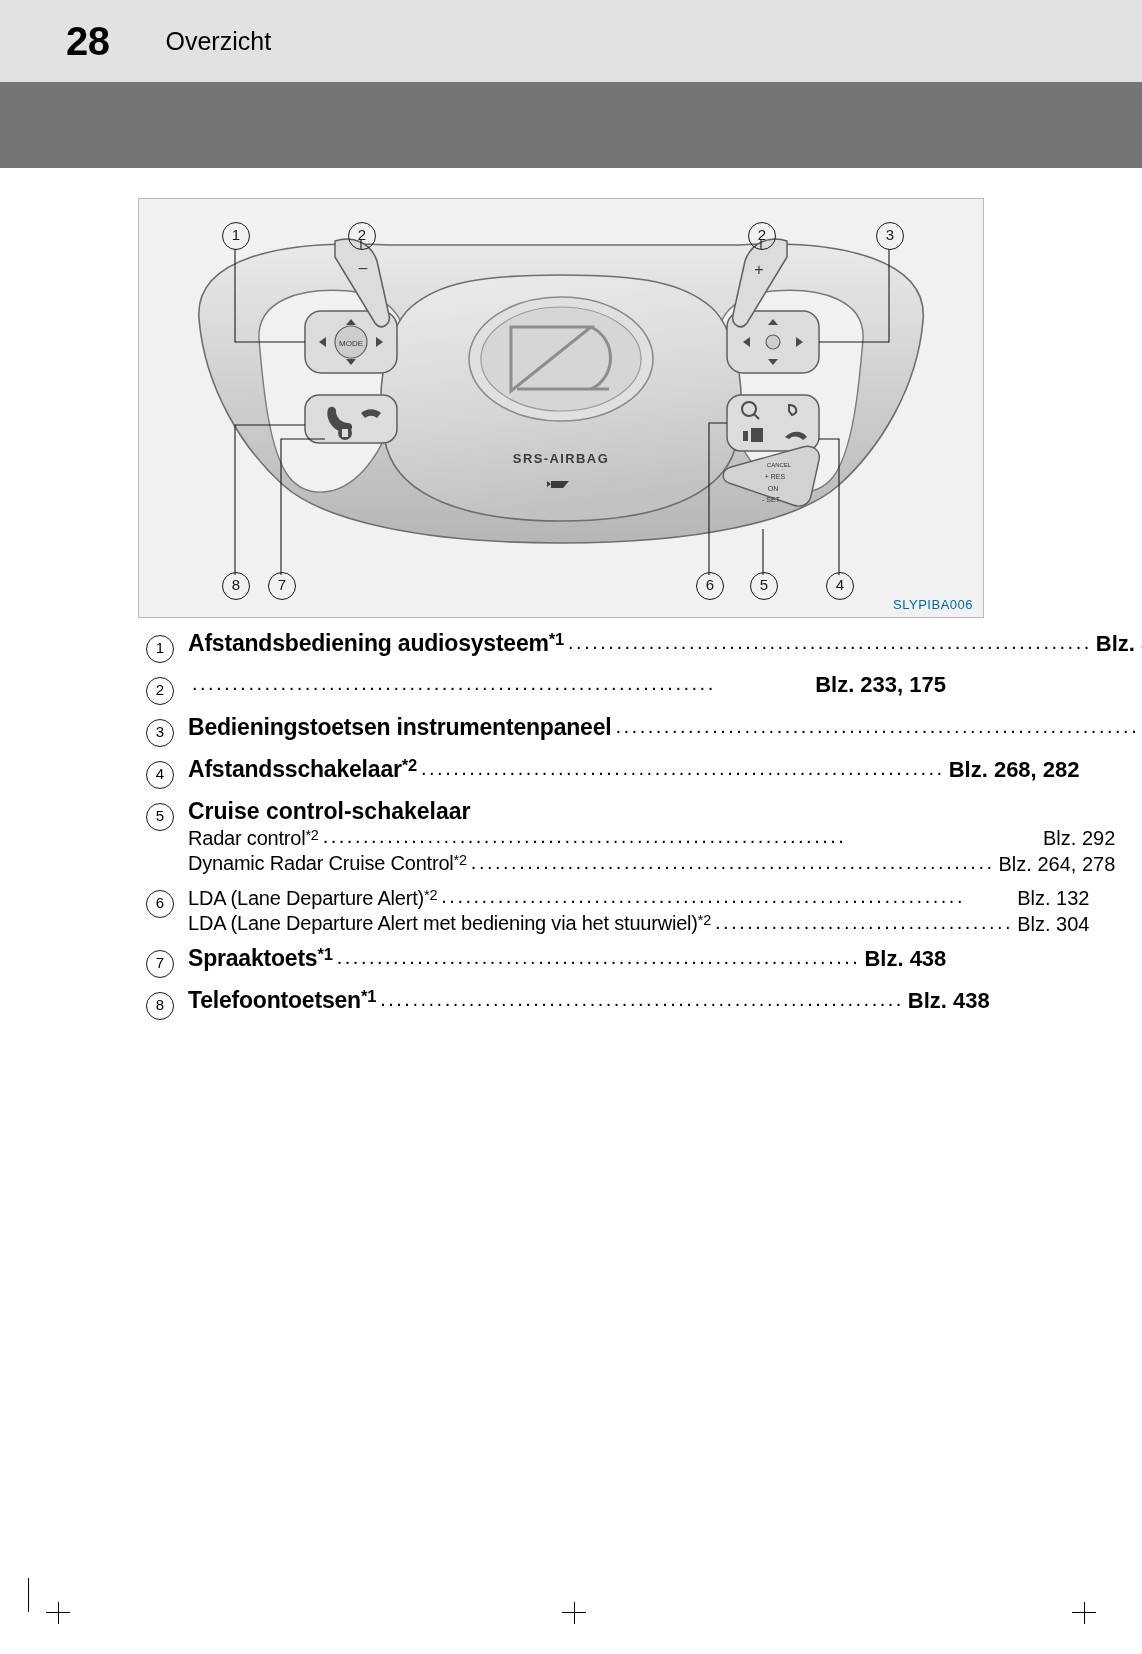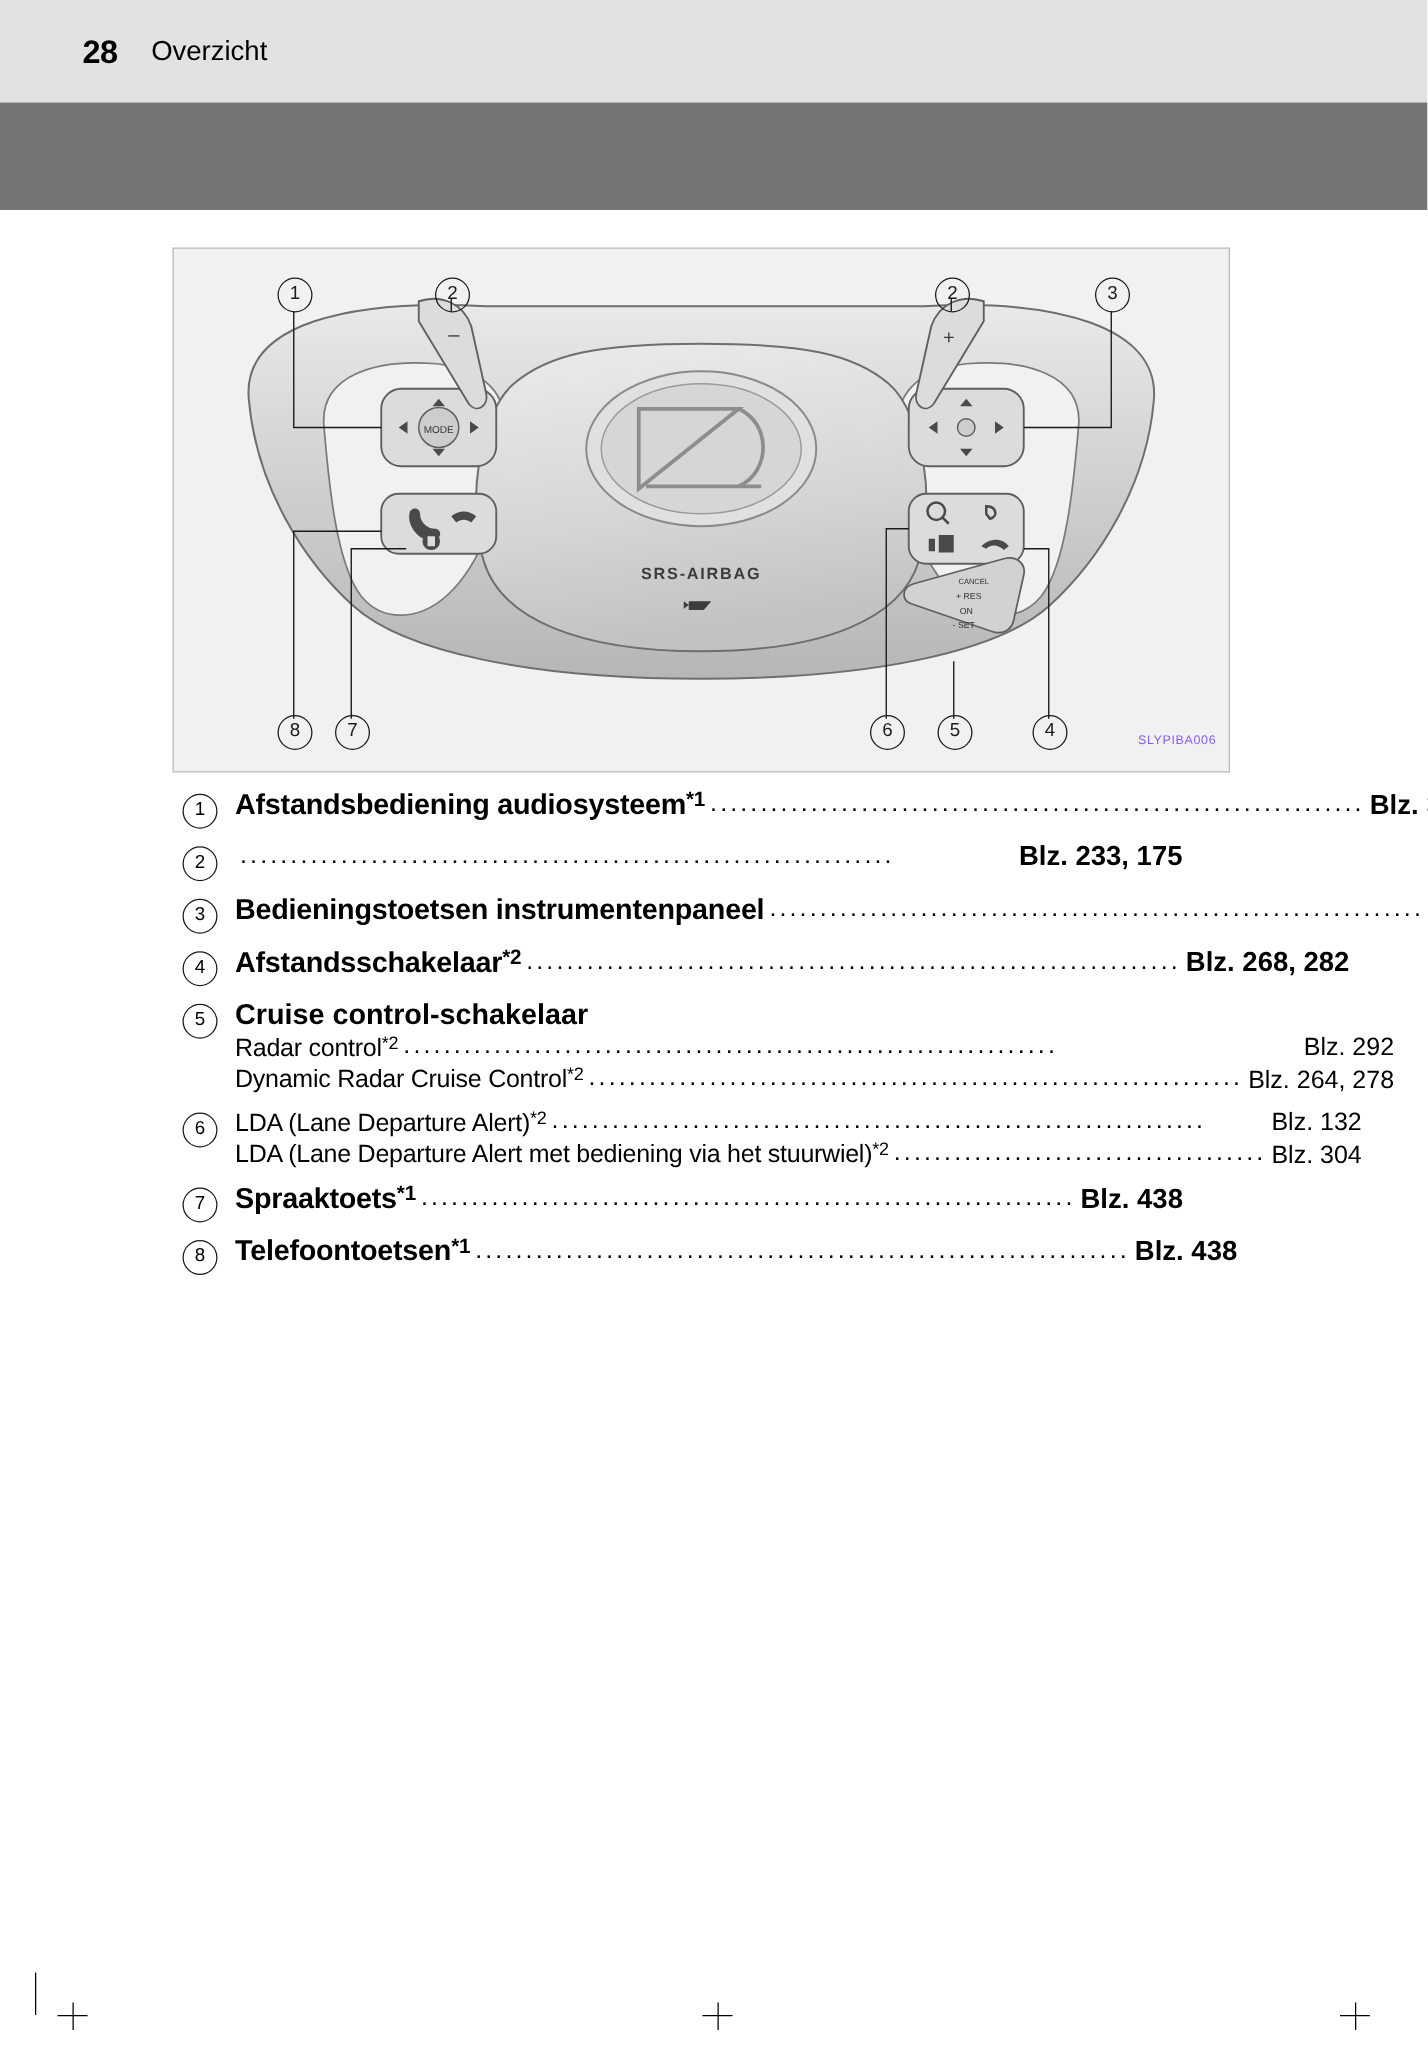--- a/index.html
+++ b/index.html
@@ -20,28 +20,28 @@
   .page-header {
     position: absolute;
     top: 0; left: 0;
     width: 1142px;
     height: 82px;
     background: #e2e2e2;
     display: flex;
     align-items: center;
   }
   .page-number {
-    font-size: 26px;
+    font-size: 40px;
     font-weight: bold;
     margin-left: 66px;
     letter-spacing: -0.5px;
   }
   .chapter-title {
-    font-size: 22px;
-    margin-left: 27px;
+    font-size: 25px;
+    margin-left: 56px;
     letter-spacing: 0px;
   }
   .header-band {
     position: absolute;
     top: 82px; left: 0;
     width: 1142px;
     height: 86px;
     background: #757575;
   }
 
@@ -52,24 +52,24 @@
     left: 138px;
     width: 846px;
     height: 420px;
     background: #f1f1f1;
     border: 1px solid #b9b9b9;
     box-sizing: border-box;
   }
   .figure-code {
     position: absolute;
     right: 10px;
-    bottom: 19px;
-    font-size: 10px;
+    bottom: 5px;
+    font-size: 13px;
     letter-spacing: 0.5px;
-    color: #8b5cf6;
+    color: #0369a1;
     font-family: "Liberation Sans", sans-serif;
   }
   .fig-svg { position: absolute; top: 0; left: 0; }
 
   .callout {
     position: absolute;
     width: 26px; height: 26px;
     border-radius: 50%;
     border: 1.4px solid #1a1a1a;
     font-size: 15px;

